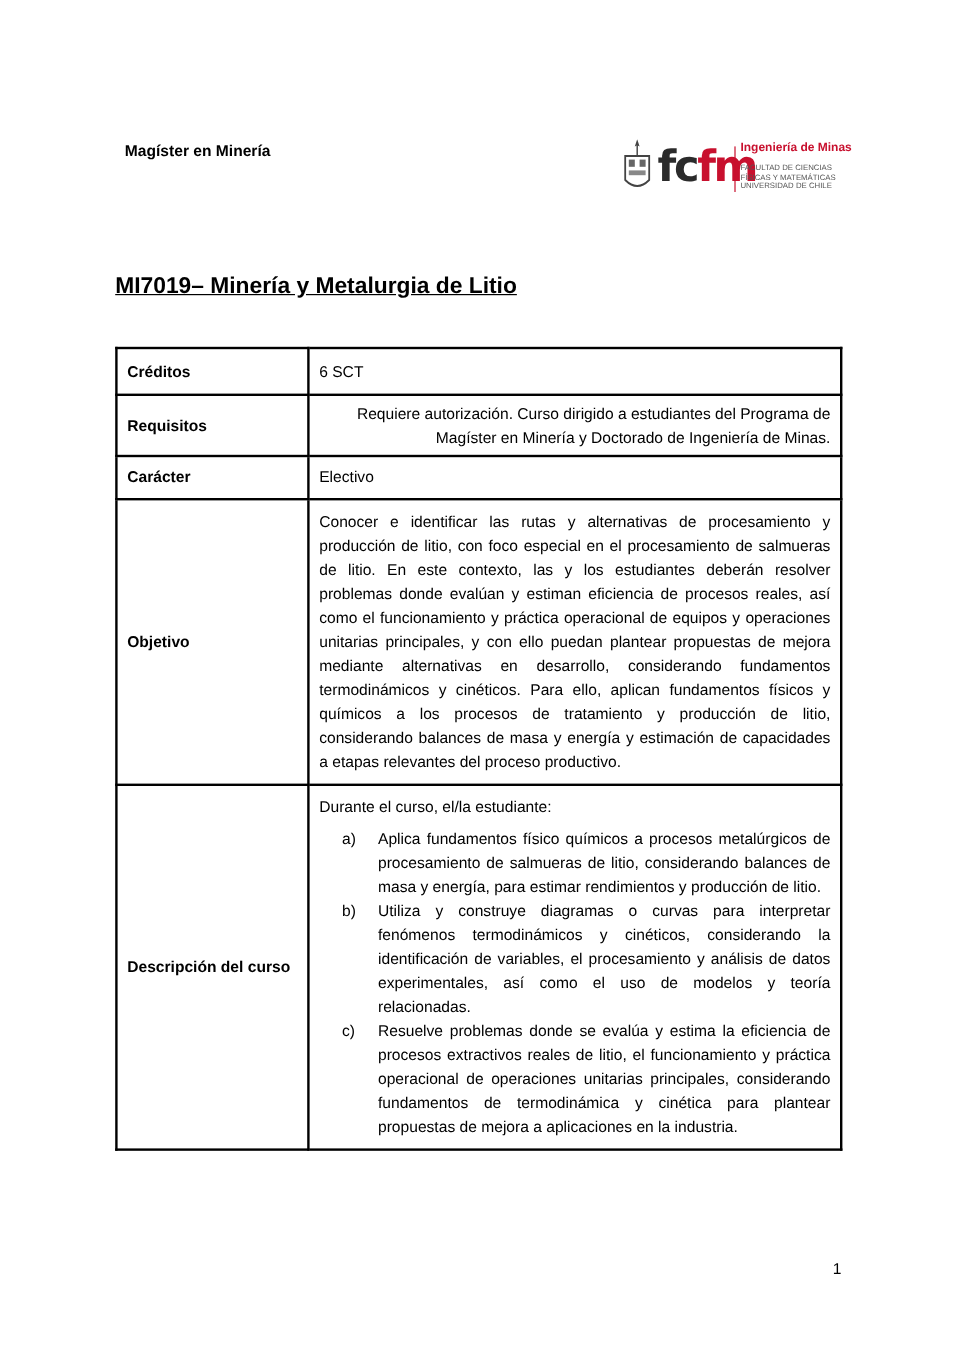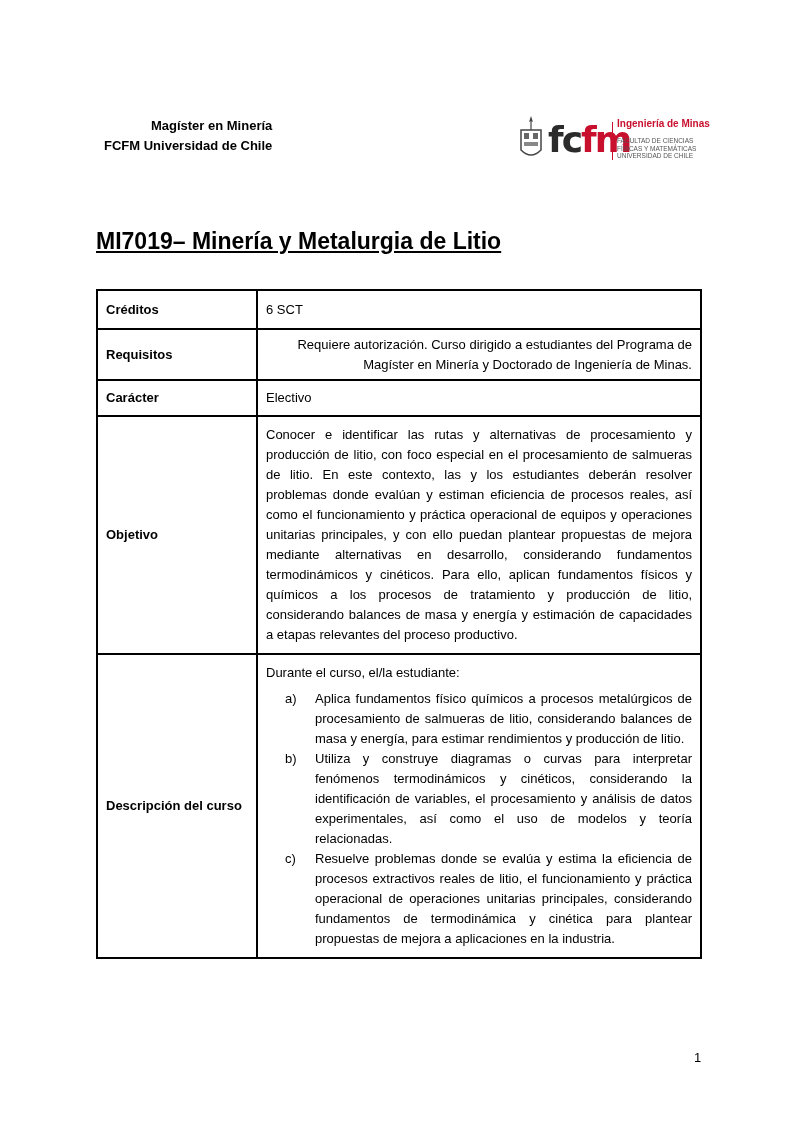--- a/index.html
+++ b/index.html
@@ -7,41 +7,40 @@
          font-family: "Liberation Sans", sans-serif; color: #000; }
   .header-text { position: absolute; left: 104px; top: 116px; font-weight: bold; font-size: 13px; line-height: 20px; }
   .header-text div { white-space: nowrap; text-align: right; }
   .logo { position: absolute; left: 518px; top: 114px; width: 200px; height: 52px; }
   .logo .shield { position: absolute; left: 0; top: 2px; width: 26px; height: 46px; }
   .logo .fcfm { position: absolute; left: 30px; top: 6px; font-size: 36px; font-weight: bold; color: #2b2b2b; letter-spacing: -2px; line-height: 40px; font-family: "DejaVu Sans", sans-serif; }
   .logo .fcfm .f2 { color: #c8102e; }
   .logo .divider { position: absolute; left: 94px; top: 8px; width: 1px; height: 38px; background: #c8102e; }
   .logo .ing { position: absolute; left: 99px; top: 4px; font-size: 10px; color: #c8102e; font-weight: bold; white-space: nowrap; }
   .logo .sub { position: absolute; left: 99px; top: 23px; font-size: 6.5px; color: #555; line-height: 7.5px; white-space: nowrap; }
-  .title { position: absolute; left: 96px; top: 228px; font-size: 23px; font-weight: bold; text-decoration: underline; white-space: nowrap; }
+  .title { position: absolute; left: 96px; top: 228px; font-size: 19px; font-weight: bold; text-decoration: underline; white-space: nowrap; }
   table { position: absolute; left: 96px; top: 289px; width: 606px; border-collapse: collapse; font-size: 13px; }
   td { border: 2px solid #000; vertical-align: middle; padding: 0 8px; line-height: 20px; }
   td.label { width: 142px; font-weight: bold; }
   td.value { text-align: justify; }
   .row-creditos td { height: 37px; }
   .row-requisitos td { height: 49px; }
   .row-caracter td { height: 34px; }
   .row-objetivo td.value { padding-top: 8px; padding-bottom: 8px; }
   .row-descripcion td.value { vertical-align: top; padding-top: 8px; padding-bottom: 8px; border-radius: 22px; }
   ol { margin: 6px 0 0 0; padding: 0; list-style: none; }
   ol li { position: relative; padding-left: 49px; text-align: justify; }
   ol li .marker { position: absolute; left: 19px; top: 0; }
   .page-number { position: absolute; left: 694px; top: 1050px; font-size: 13px; }
 </style>
 </head>
 <body>
 
 <div class="header-text">
   <div>Magíster en Minería</div>
-  <div>FCFM Universidad de Chile</div>
 </div>
 
 <div class="logo">
   <svg class="shield" viewBox="0 0 26 46">
     <polygon points="13,0 15,6 13,5 11,6" fill="#444"></polygon>
     <line x1="13" y1="4" x2="13" y2="14" stroke="#444" stroke-width="1.2"></line>
     <path d="M3 14 H23 V34 Q13 44 3 34 Z" fill="none" stroke="#444" stroke-width="1.5"></path>
     <rect x="6" y="17" width="5" height="6" fill="#666"></rect>
     <rect x="15" y="17" width="5" height="6" fill="#666"></rect>
     <rect x="6" y="26" width="14" height="4" fill="#888"></rect>

